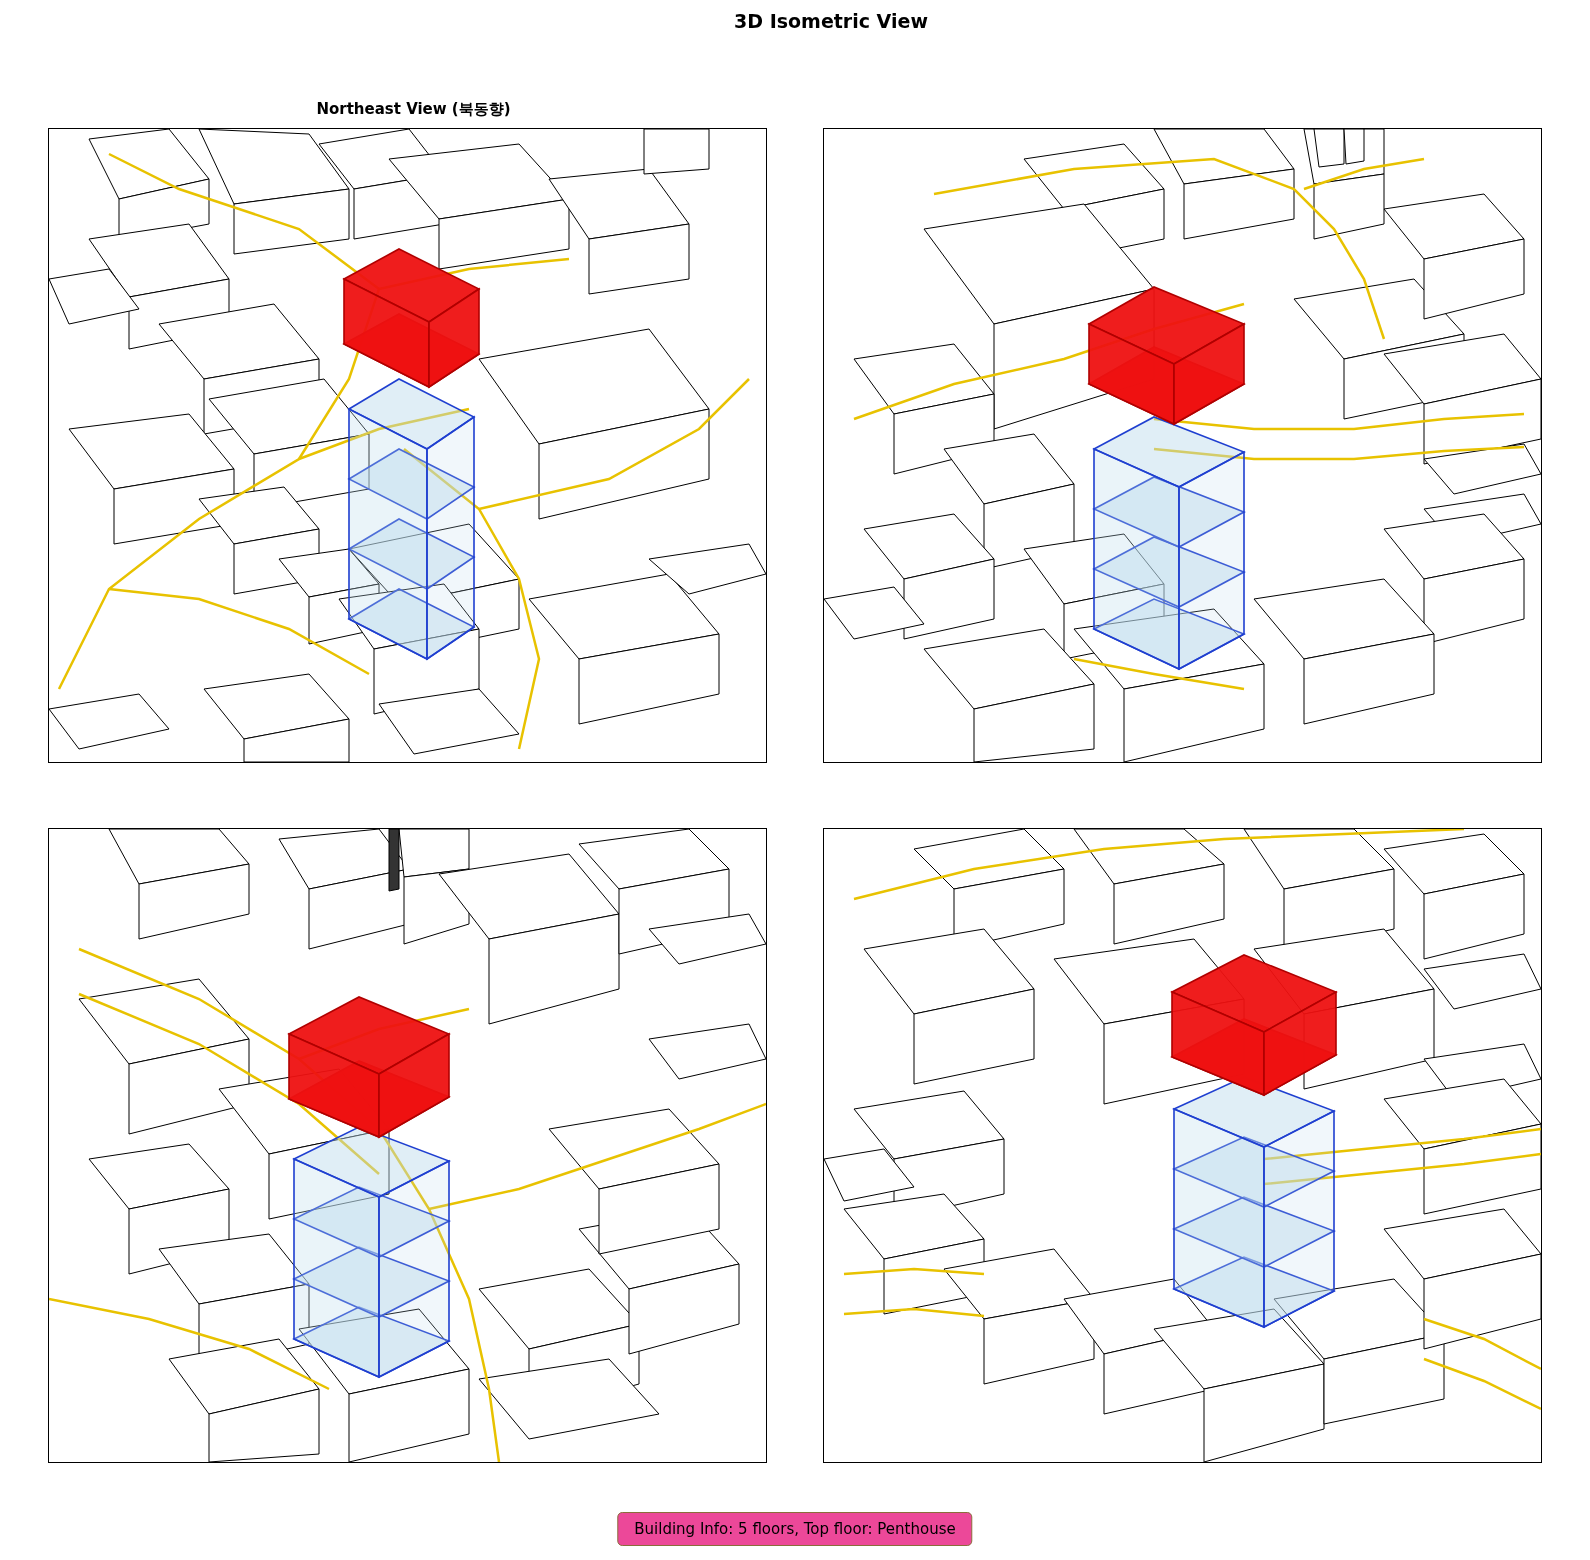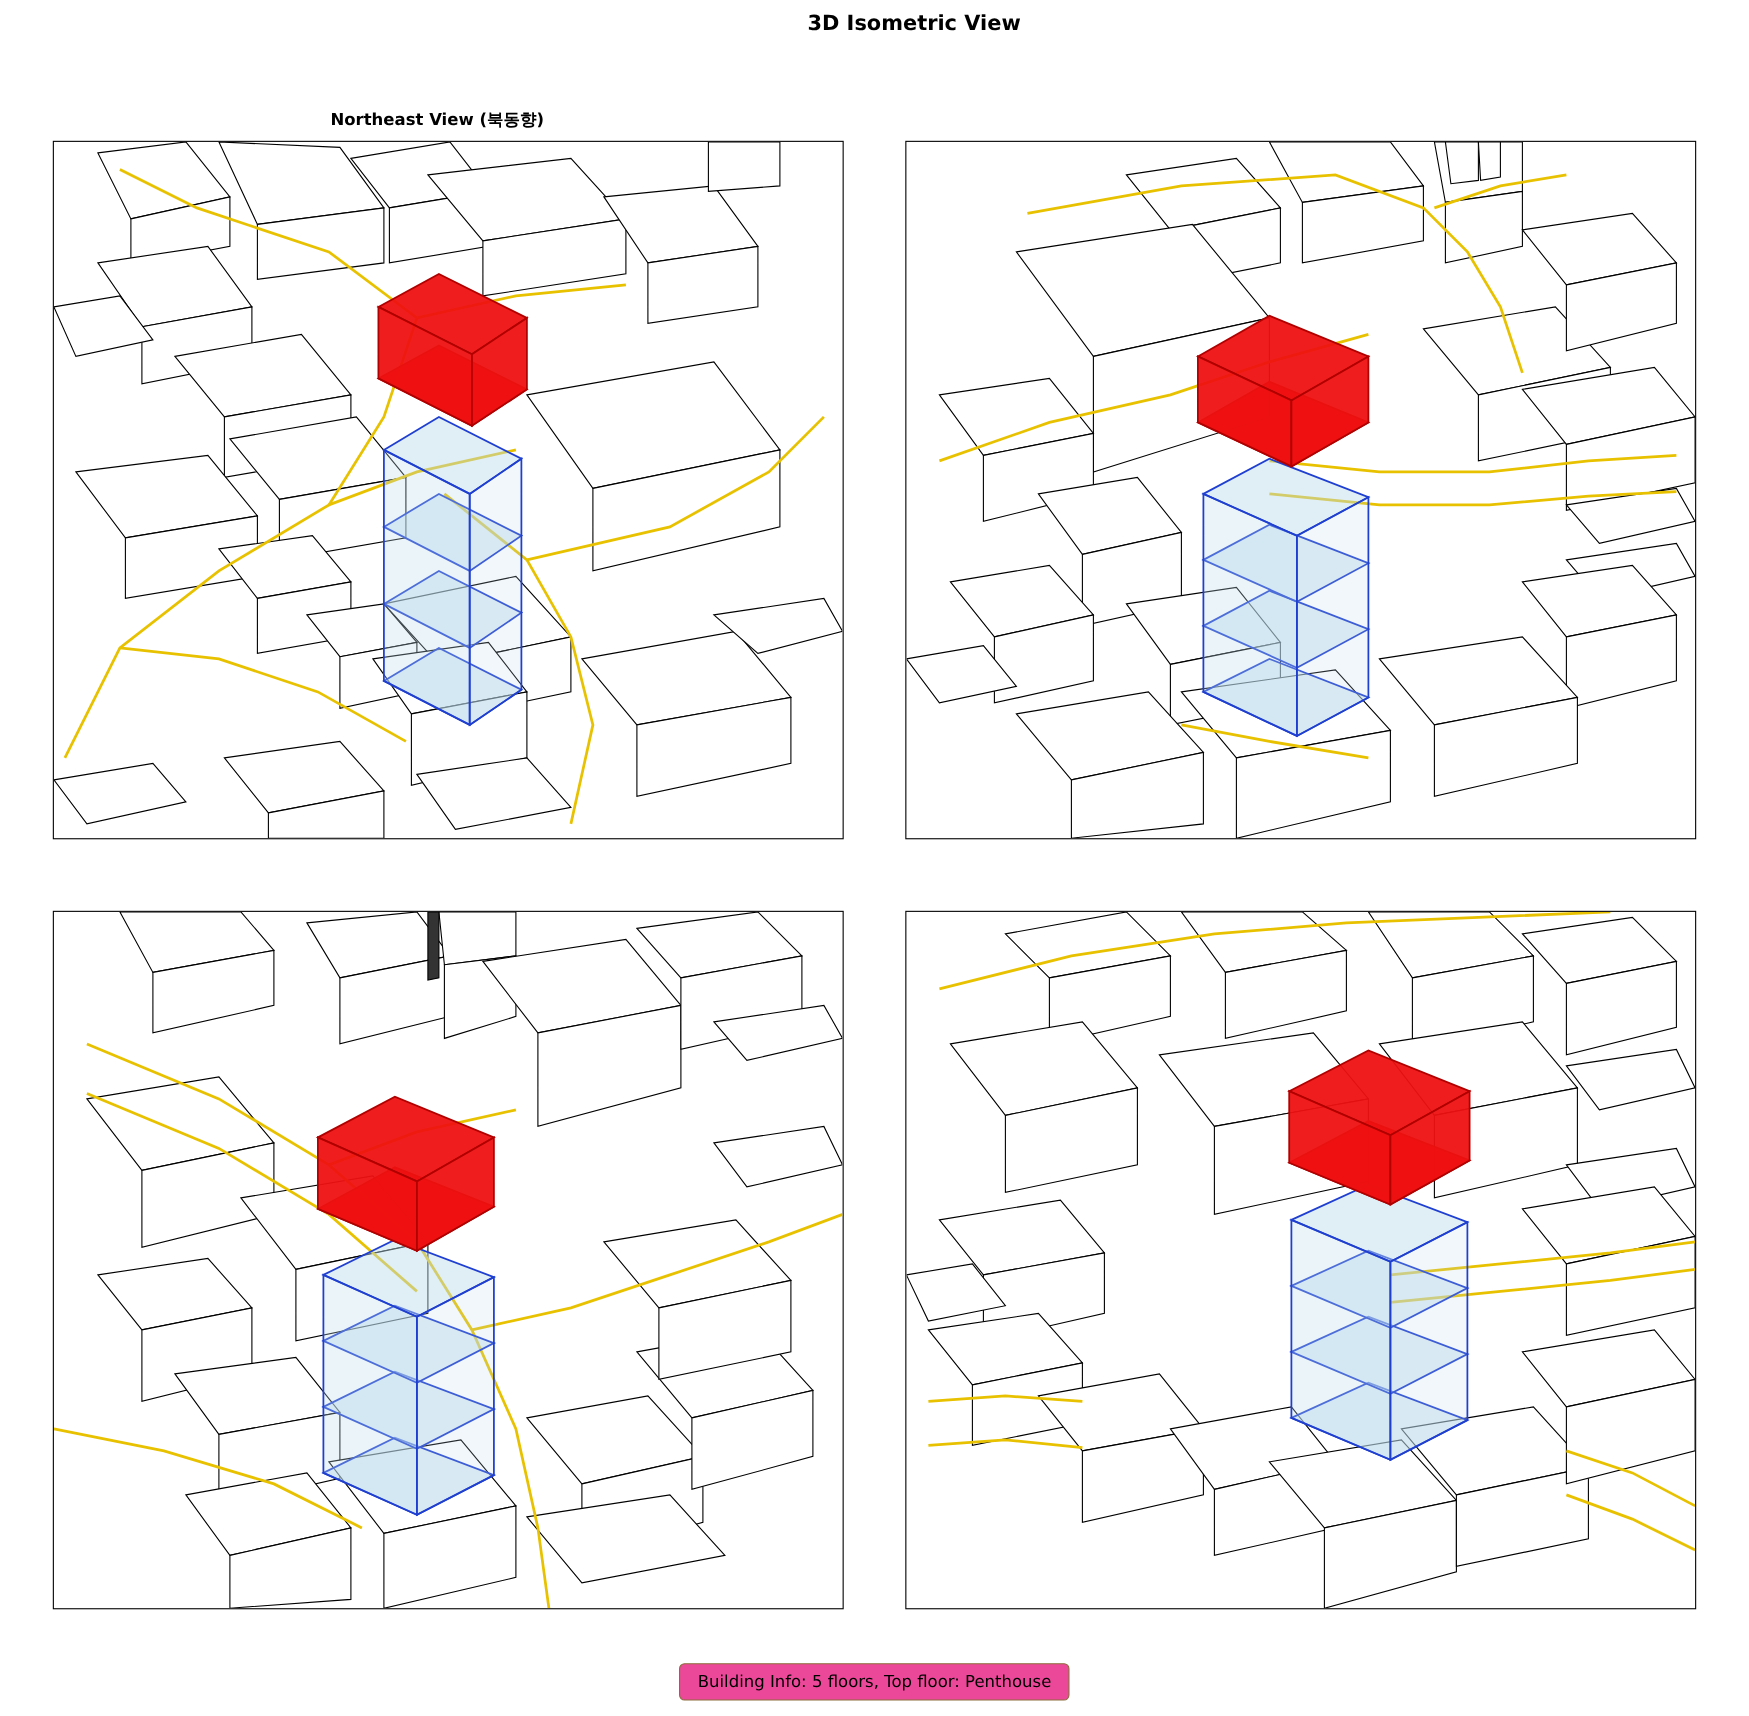--- a/index.html
+++ b/index.html
@@ -1,20 +1,20 @@
 <!DOCTYPE html>
 <html><head>
 <meta charset="utf-8">
 <style>
   html,body{margin:0;padding:0;background:#ffffff;}
   body{width:1590px;height:1560px;font-family:"DejaVu Sans",sans-serif;color:#000;position:relative;overflow:hidden;}
   .suptitle{position:absolute;left:0;top:8px;width:1590px;text-align:center;font-size:19px;font-weight:bold;line-height:1.45;margin-left:36px;}
   .suptitle .l2{display:block;}
   .grid{position:absolute;left:0;top:100px;width:1590px;height:1400px;}
-  .panel{position:absolute;}
+  .panel{position:absolute;padding-left:32px;}
   .panel-title{position:absolute;left:0;top:0;width:100%;text-align:center;font-size:15px;font-weight:bold;}
   .axes{position:absolute;border:1px solid #000;background:#fff;overflow:hidden;}
   .scene{position:absolute;left:0;top:0;width:100%;height:100%;}
   .infobox{position:absolute;left:50%;transform:translateX(-50%);bottom:14px;
     background:#ec4899;border:1px solid #8a6d3b;border-radius:5px;
     padding:7px 16px;font-size:15px;color:#000;}
 </style>
 </head>
 <body>
 

